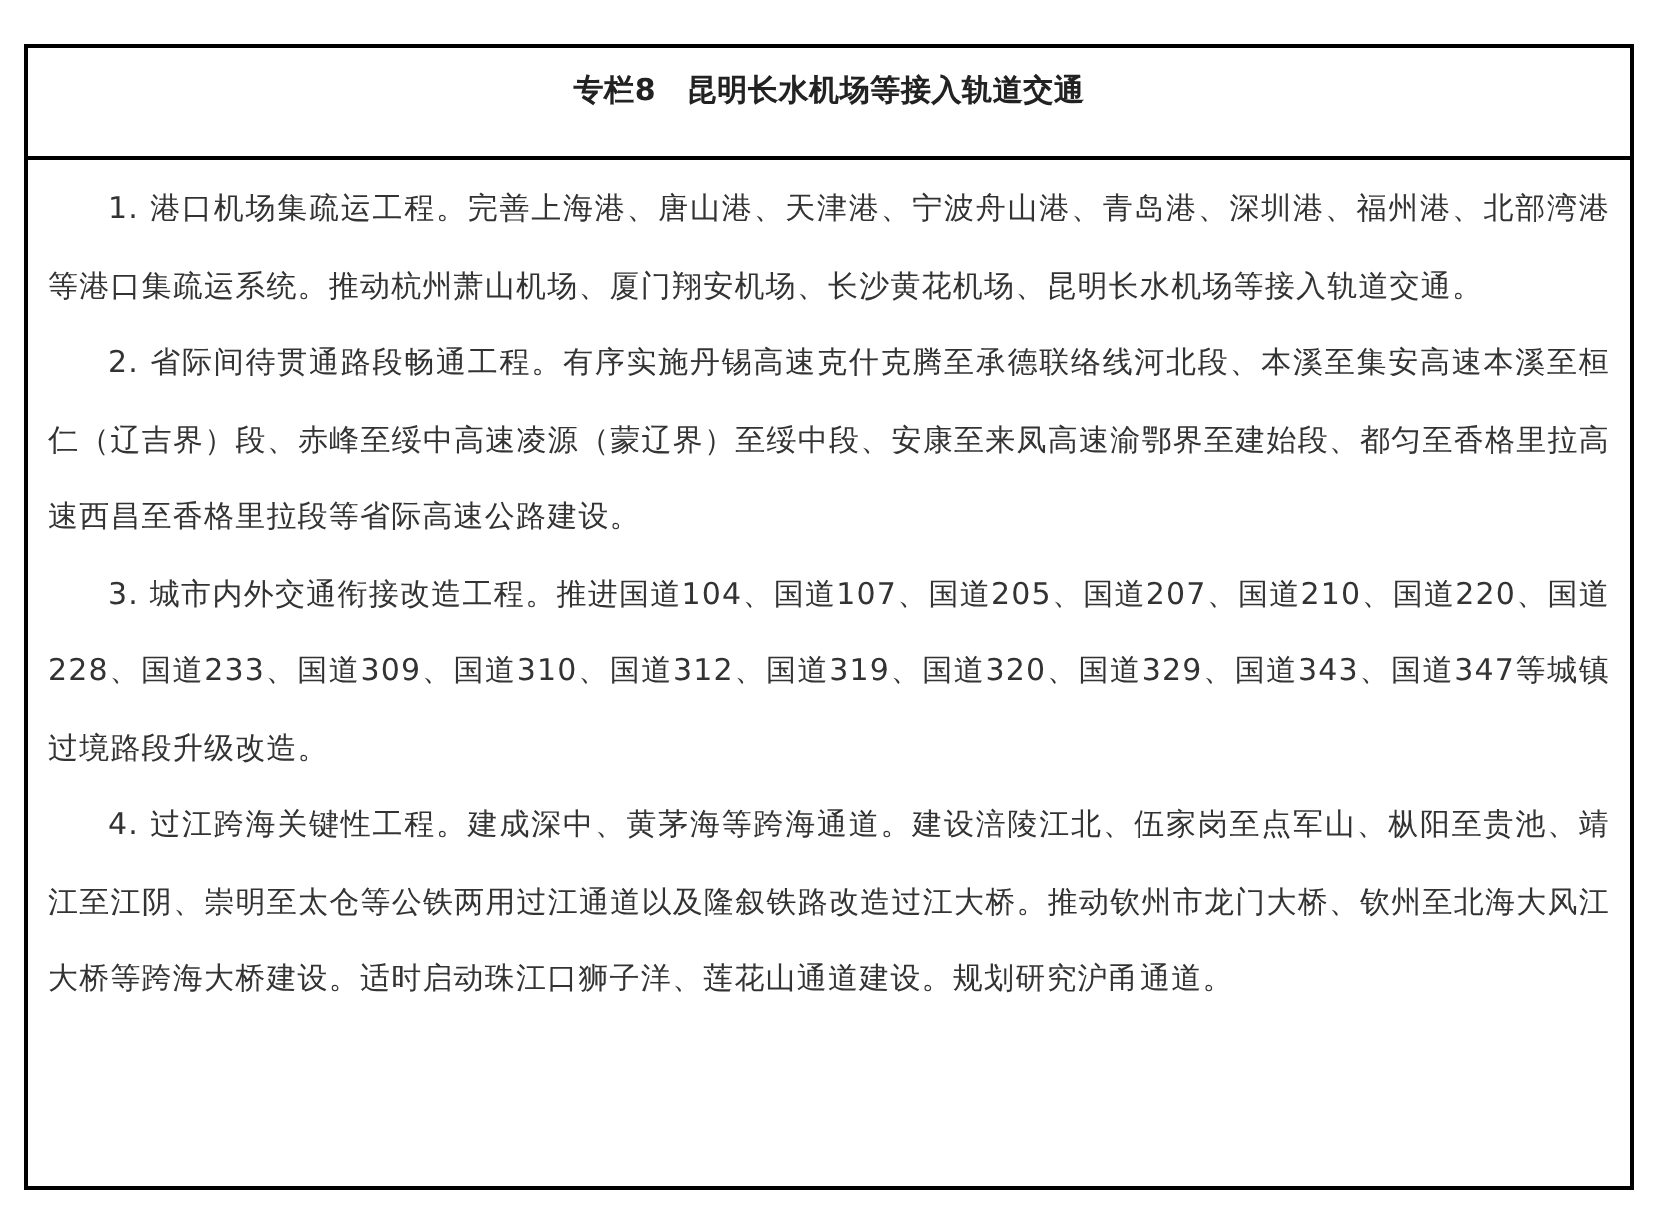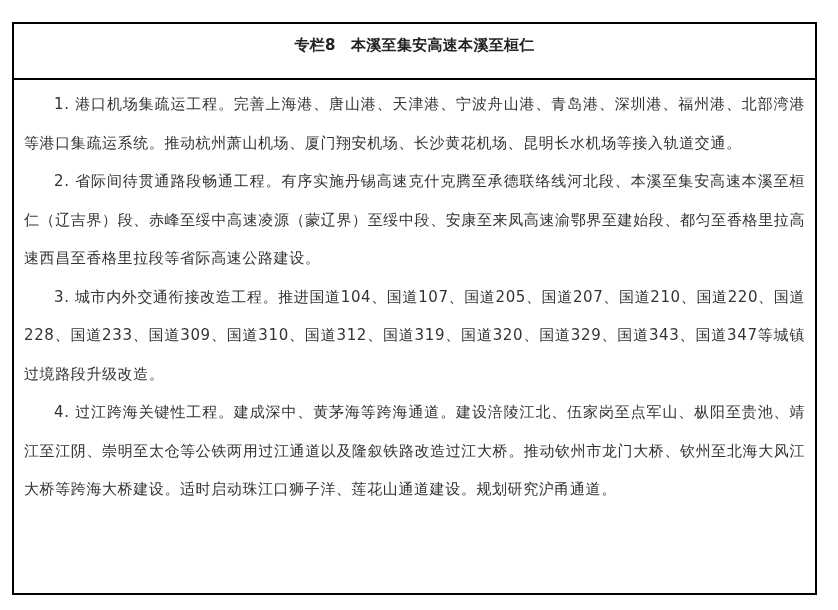--- a/index.html
+++ b/index.html
@@ -12,21 +12,21 @@
   .title { font-size: 15px; font-weight: bold; color: #222222; letter-spacing: 0.3px; }
   .content { padding: 5px 10px 0 10px; }
   .para { font-size: 15px; line-height: 38.5px; margin: 0; text-indent: 2em; color: #333333;
           text-align: justify; letter-spacing: 0.6px; }
 </style>
 </head>
 <body>
 
 <div class="box">
   <div class="title-row">
-    <span class="title">专栏8　本溪至集安高速本溪至桓仁</span>
+    <span class="title">专栏8　昆明长水机场等接入轨道交通</span>
   </div>
   <div class="content">
     <p class="para">1. 港口机场集疏运工程。完善上海港、唐山港、天津港、宁波舟山港、青岛港、深圳港、福州港、北部湾港等港口集疏运系统。推动杭州萧山机场、厦门翔安机场、长沙黄花机场、昆明长水机场等接入轨道交通。</p>
     <p class="para">2. 省际间待贯通路段畅通工程。有序实施丹锡高速克什克腾至承德联络线河北段、本溪至集安高速本溪至桓仁（辽吉界）段、赤峰至绥中高速凌源（蒙辽界）至绥中段、安康至来凤高速渝鄂界至建始段、都匀至香格里拉高速西昌至香格里拉段等省际高速公路建设。</p>
     <p class="para">3. 城市内外交通衔接改造工程。推进国道104、国道107、国道205、国道207、国道210、国道220、国道228、国道233、国道309、国道310、国道312、国道319、国道320、国道329、国道343、国道347等城镇过境路段升级改造。</p>
     <p class="para">4. 过江跨海关键性工程。建成深中、黄茅海等跨海通道。建设涪陵江北、伍家岗至点军山、枞阳至贵池、靖江至江阴、崇明至太仓等公铁两用过江通道以及隆叙铁路改造过江大桥。推动钦州市龙门大桥、钦州至北海大风江大桥等跨海大桥建设。适时启动珠江口狮子洋、莲花山通道建设。规划研究沪甬通道。</p>
   </div>
 </div>
 
 </body></html>

